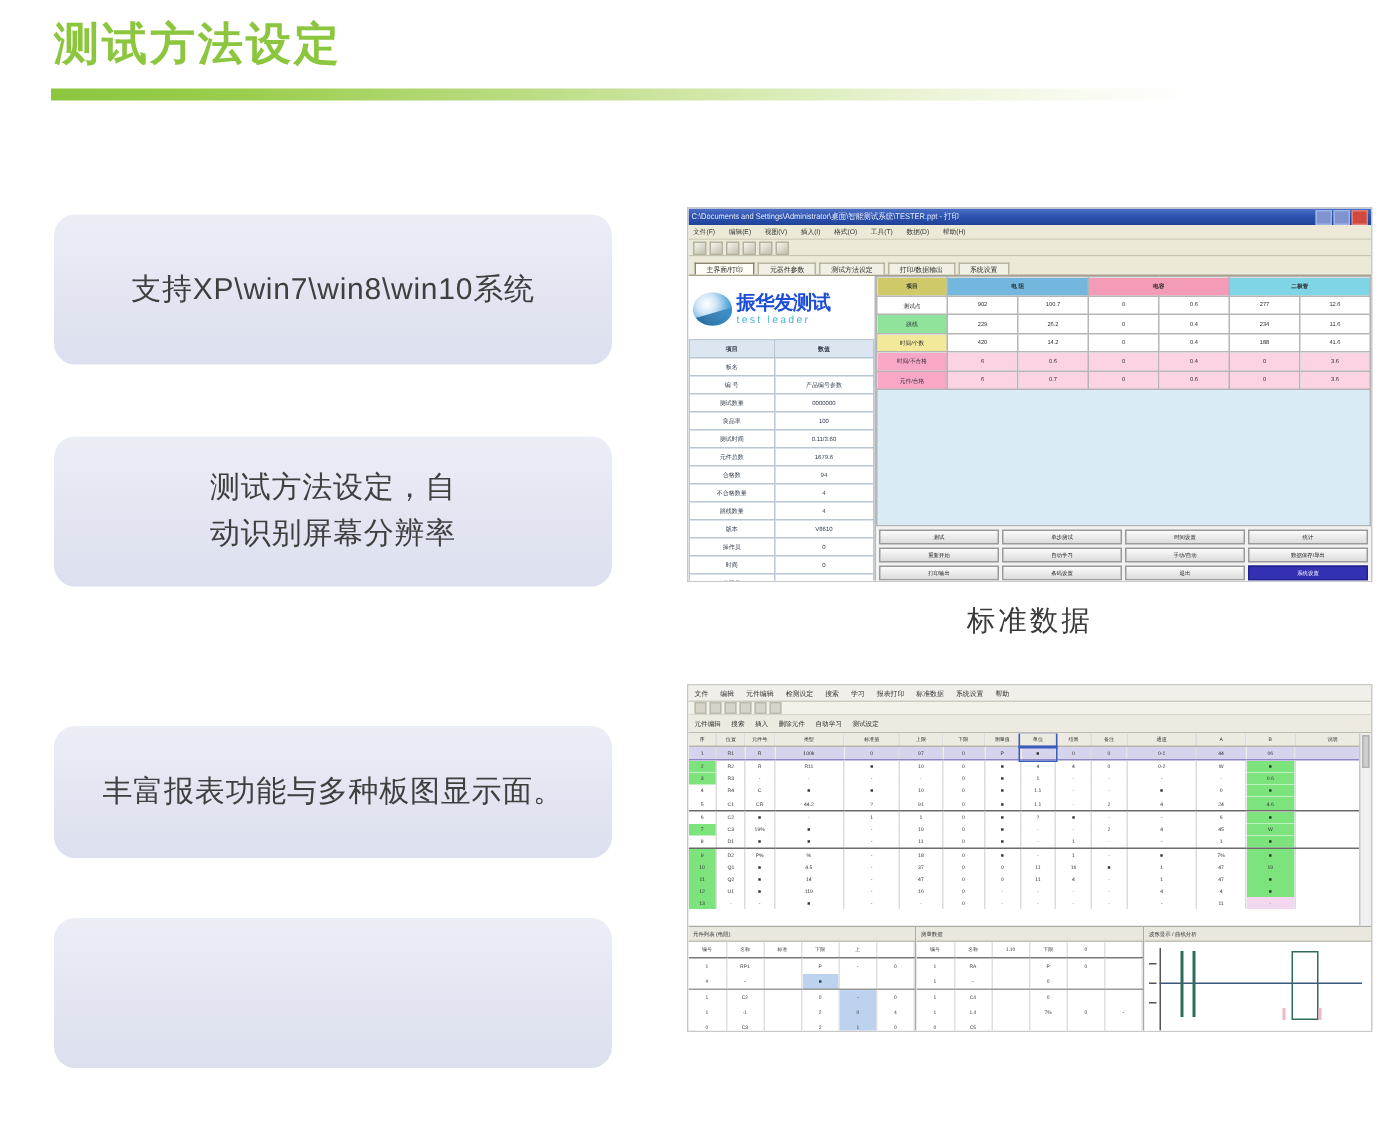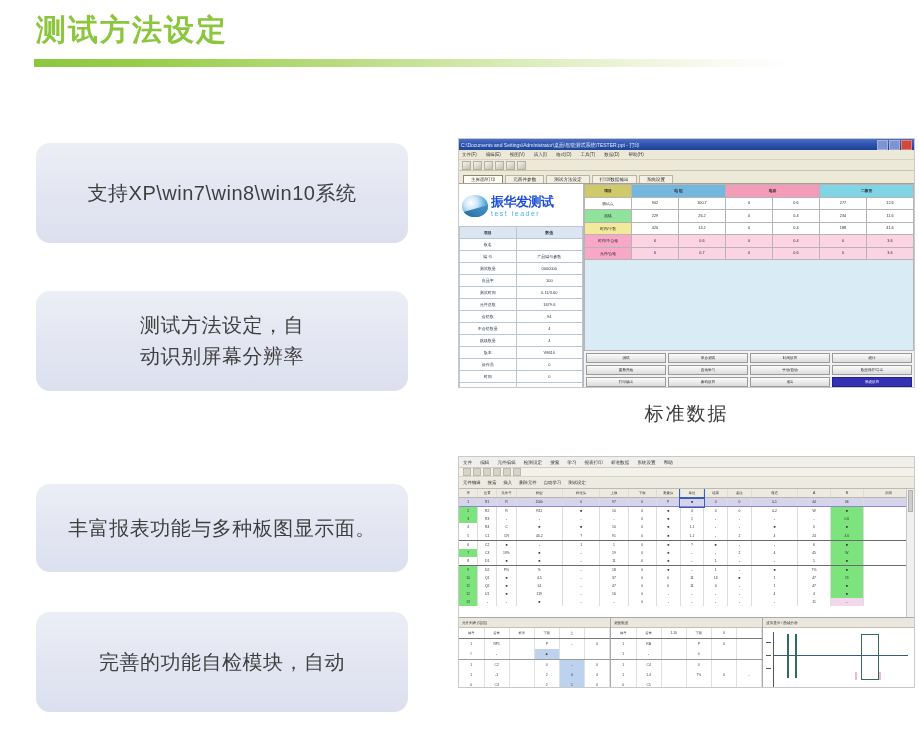--- a/index.html
+++ b/index.html
@@ -353,21 +353,20 @@
 </div>
 
 <div class="feature-box" id="feature-box-3">
   <div>
     <span class="feature-line">丰富报表功能与多种板图显示面。</span>
   </div>
 </div>
 
 <div class="feature-box" id="feature-box-4">
   <div>
-    <span class="feature-line">完善的功能自检模块，自动</span>
   </div>
 </div>
 
 <div class="shot-wrap" id="shot-1">
   <div class="shot-frame">
 
     <div class="win-titlebar">
       <span class="tb-text">C:\Documents and Settings\Administrator\桌面\智能测试系统\TESTER.ppt - 打印</span>
       <span class="win-btns">
         <i></i>

